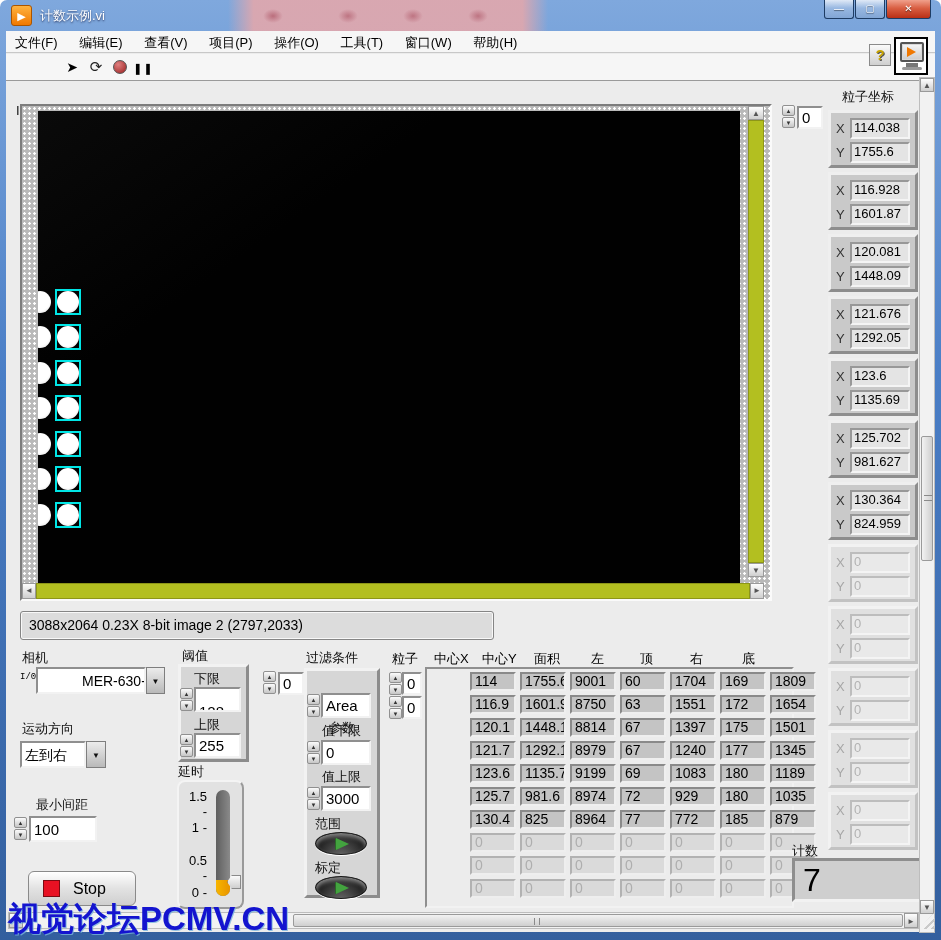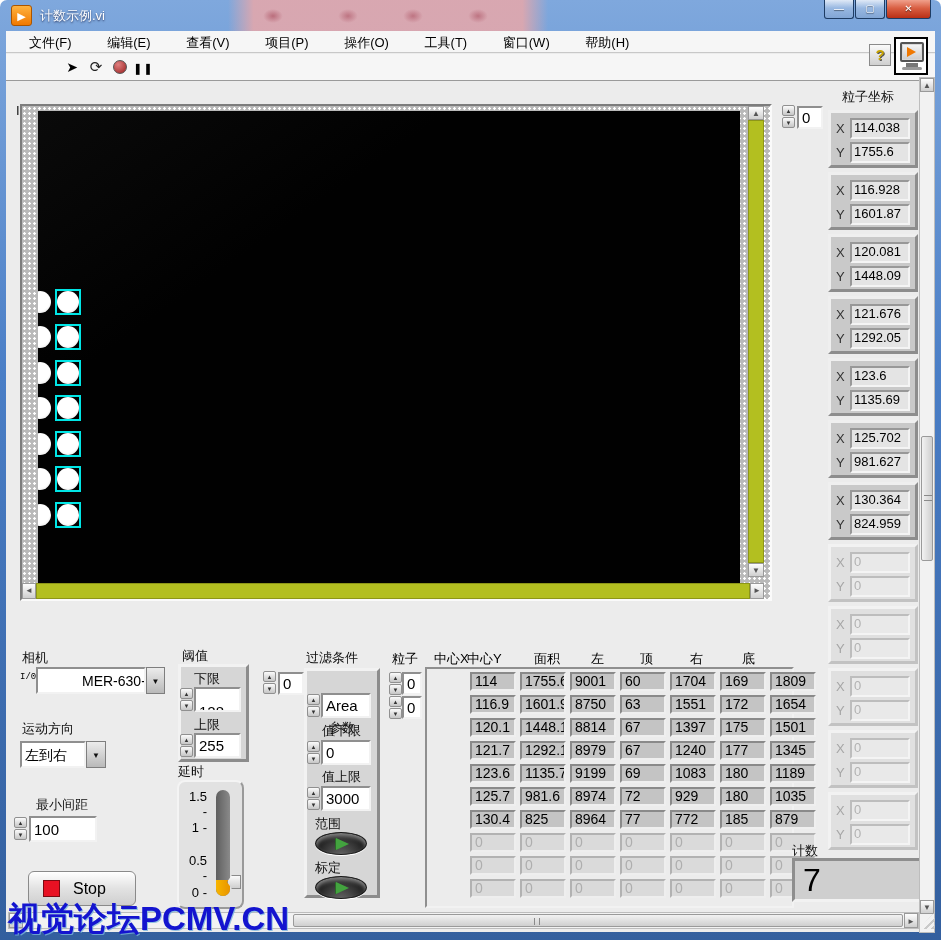--- a/index.html
+++ b/index.html
@@ -20,21 +20,21 @@
   .app-icon { position:absolute; left:11px; top:5px; width:21px; height:21px; background:linear-gradient(180deg,#ffb340,#f07800); border:1px solid #aa5500; border-radius:3px; color:#fff; font-size:11px; text-align:center; line-height:20px; }
   .title-text { position:absolute; left:40px; top:7px; color:#fff; font-size:13px; text-shadow:0 1px 2px rgba(0,0,40,.7); }
   .winbtn { position:absolute; top:0; height:19px; border:1px solid #1e3c64; border-top:none; background:linear-gradient(180deg,rgba(255,255,255,.75),rgba(200,215,235,.35) 45%,rgba(140,165,200,.35)); color:#fff; text-align:center; font-size:10px; line-height:17px; text-shadow:0 1px 1px rgba(0,0,0,.6); border-radius:0 0 3px 3px; }
   .winbtn.min { left:824px; width:30px; }
   .winbtn.max { left:855px; width:30px; }
   .winbtn.close { left:886px; width:45px; background:linear-gradient(180deg,#f0a08c,#d95f43 45%,#b92f16); }
 
   
   .client { position:absolute; left:6px; top:31px; width:929px; height:901px; background:#ececec; }
   .menubar { position:absolute; left:0; top:0; width:929px; height:22px; background:#f6f6f6; border-bottom:1px solid #c8c8c8; }
-  .menu-item { display:inline-block; padding:3px 9px 0 23px; font-size:13px; }
+  .menu-item { display:inline-block; padding:3px 9px 0 9px; font-size:13px; }
   .toolbar { position:absolute; left:0; top:23px; width:929px; height:27px; background:#f6f6f6; border-bottom:1px solid #9a9a9a; }
   .tbtn { position:absolute; top:4px; width:20px; height:18px; text-align:center; line-height:18px; font-size:14px; }
   .run-icon { color:#000; }
   .loop-icon { color:#222; font-size:15px; }
   .abort-icon { width:14px; height:14px; margin:2px auto; background:radial-gradient(circle at 35% 30%,#e08080,#9a1f1f); border:1.5px solid #555; border-radius:50%; }
   .pause-icon { letter-spacing:1px; font-weight:bold; font-size:11px; }
   .help-btn { position:absolute; left:863px; top:13px; width:22px; height:22px; background:linear-gradient(180deg,#fafafa,#cfcfcf); border:1px solid #8a8a8a; color:#c8a400; font-weight:bold; font-size:15px; text-align:center; line-height:20px; text-shadow:1px 1px 0 #555; }
   .vi-icon-box { position:absolute; left:888px; top:6px; width:34px; height:38px; background:#fff; border:2px solid #000; }
 
   
@@ -200,20 +200,23 @@
         <div class="sb" style="left:726px; top:14px; width:16px; height:443px;"></div>
         <div class="sb-arrow" style="left:726px; top:0; width:16px; height:14px;">▲</div>
         <div class="sb-arrow" style="left:726px; top:457px; width:16px; height:14px;">▼</div>
 
         <div class="sb" style="left:14px; top:477px; width:714px; height:16px;"></div>
         <div class="sb-arrow" style="left:0; top:477px; width:14px; height:16px;">◄</div>
         <div class="sb-arrow" style="left:728px; top:477px; width:14px; height:16px;">►</div>
       </div>
     </div>
 
+    <div class="recess-box" style="left:14px; top:580px; width:474px; height:29px;">
+      <div style="padding:5px 8px; font-size:14px;">3088x2064 0.23X 8-bit image 2    (2797,2033)</div>
+    </div>
 
     <div class="lbl" style="left:836px; top:57px;">粒子坐标</div>
     <div class="spinpair" style="left:776px; top:74px;">
         <div class="sp up">▲</div>
         <div class="sp dn">▼</div>
       </div>
     <div class="field" style="left:791px; top:75px; width:26px; height:23px;">0</div>
 
     <div class="pcol">
       <div class="pcluster">
@@ -423,21 +426,21 @@
         </div>
       <div class="glbl" style="left:8px; top:188px;">标定</div>
       <div class="toggle" style="left:8px; top:205px;">
           <div class="tri"></div>
         </div>
     </div>
 
     <div class="tbl-headers">
       <span style="left:386px; top:619px;">粒子</span>
       <span style="left:428px; top:619px;">中心X</span>
-      <span style="left:461px; top:619px;">中心Y</span>
+      <span style="left:476px; top:619px;">中心Y</span>
       <span style="left:528px; top:619px;">面积</span>
       <span style="left:585px; top:619px;">左</span>
       <span style="left:634px; top:619px;">顶</span>
       <span style="left:684px; top:619px;">右</span>
       <span style="left:736px; top:619px;">底</span>
     </div>
     <div class="spinpair" style="left:383px; top:641px;">
         <div class="sp up">▲</div>
         <div class="sp dn">▼</div>
       </div>

